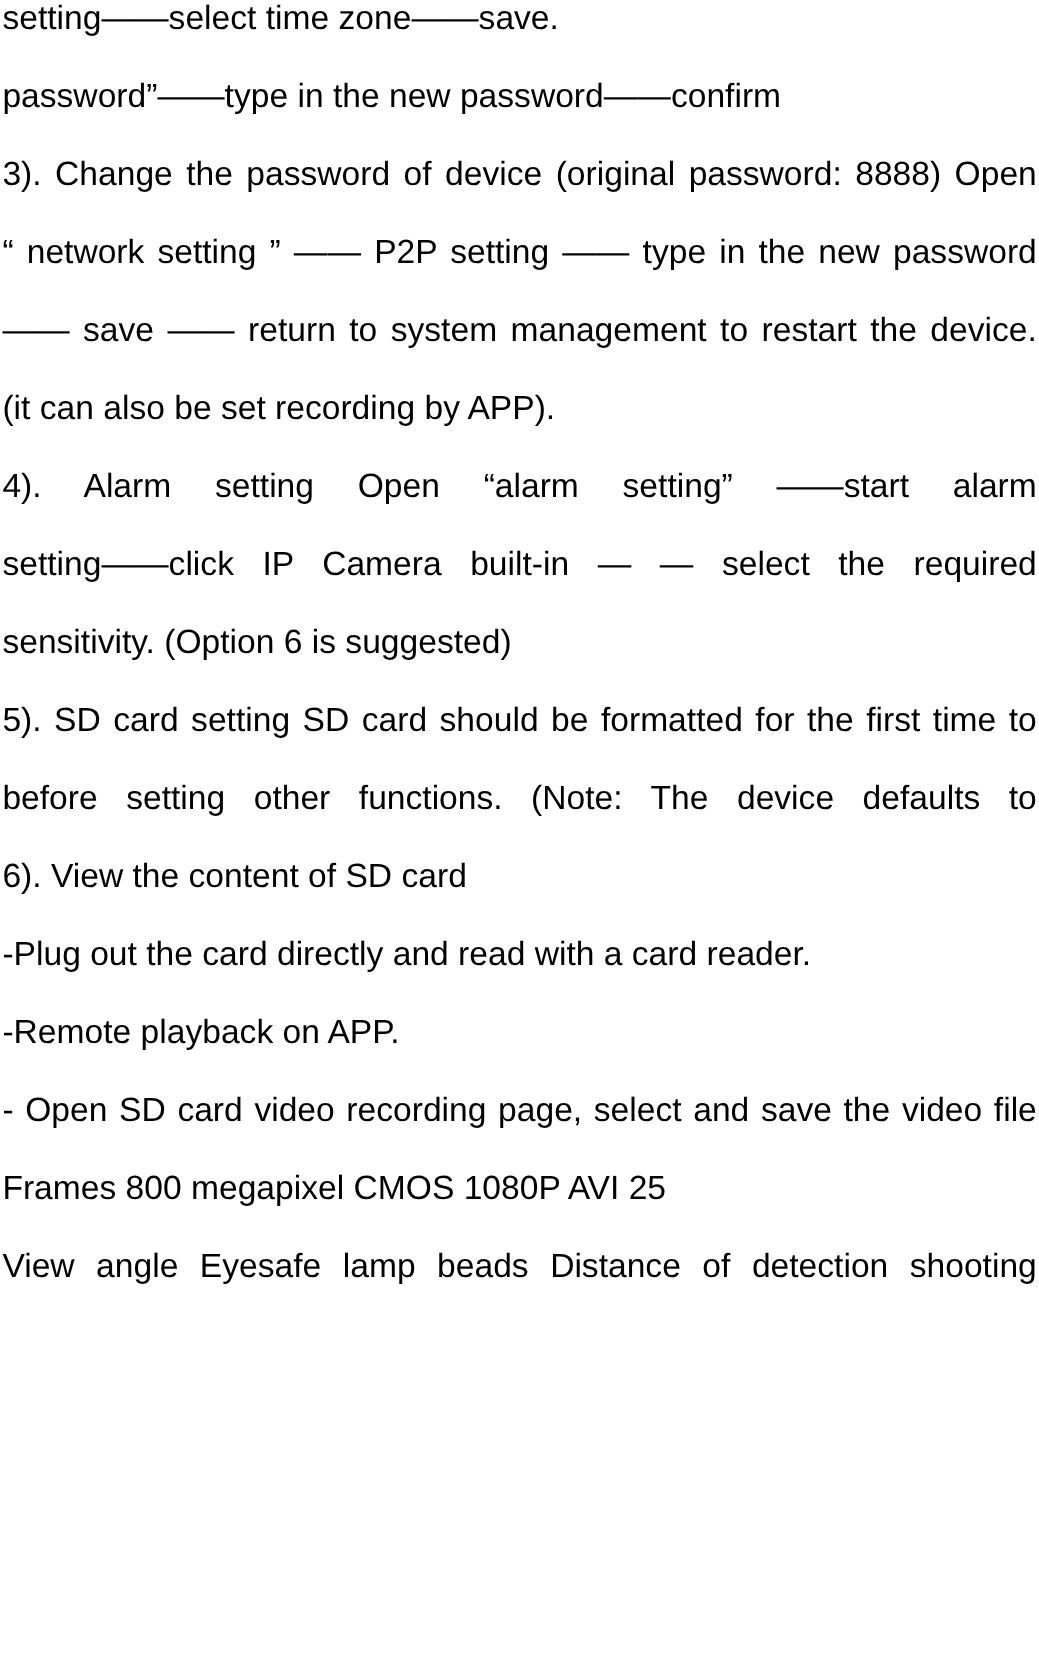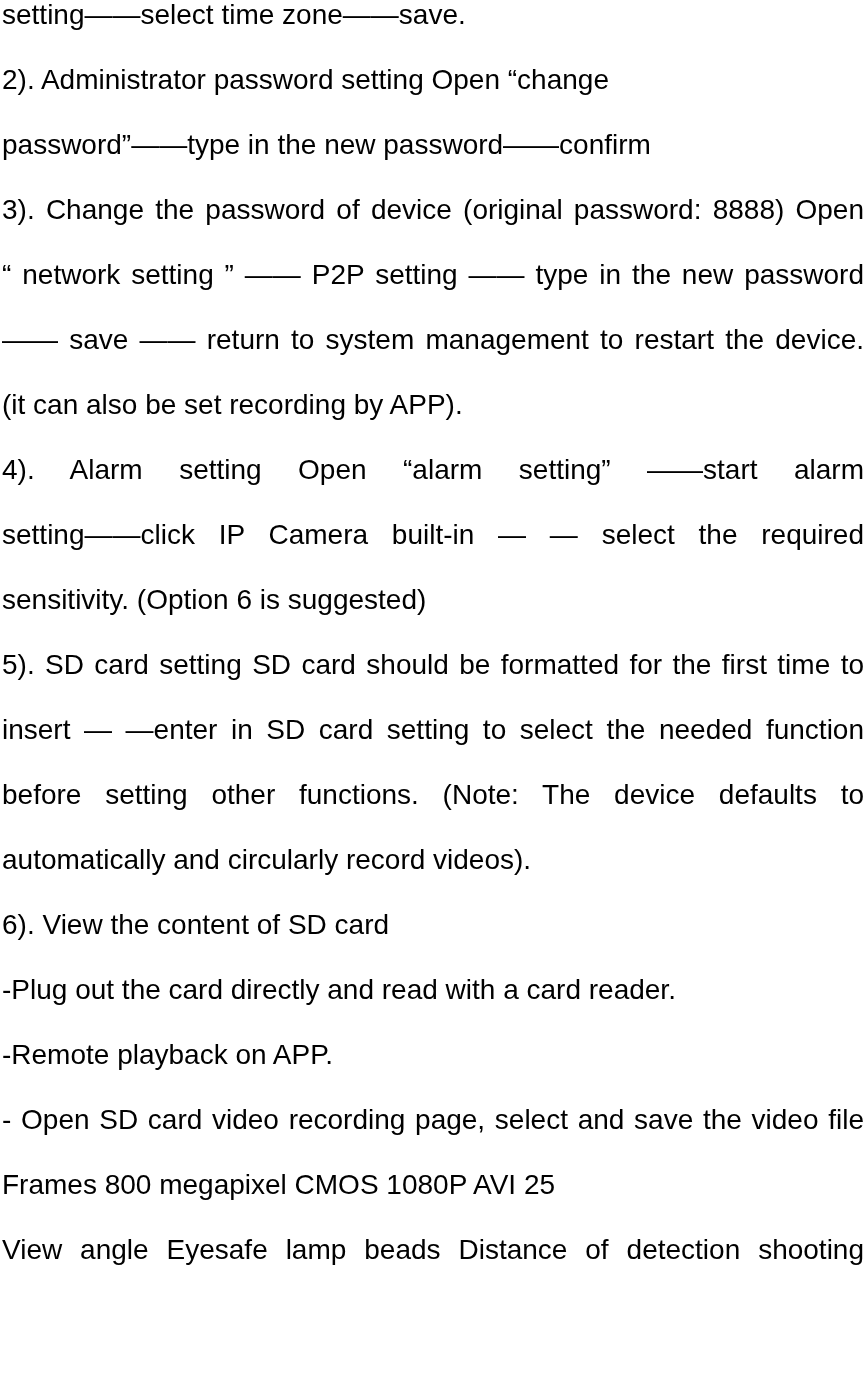--- a/index.html
+++ b/index.html
@@ -32,32 +32,29 @@
     white-space: normal;
     text-align: justify;
     text-align-last: justify;
   }
 </style>
 </head>
 <body>
 
 <div class="page">
   <div class="line">setting——select time zone——save.</div>
-  <div class="line">2). Administrator password setting Open “change</div>
   <div class="line">password”——type in the new password——confirm</div>
   <div class="line justify">3). Change the password of device (original password: 8888) Open</div>
   <div class="line justify">“ network setting ” —— P2P setting —— type in the new password</div>
   <div class="line justify">—— save —— return to system management to restart the device.</div>
   <div class="line">(it can also be set recording by APP).</div>
   <div class="line justify">4). Alarm setting Open “alarm setting” ——start alarm</div>
   <div class="line justify">setting——click IP Camera built-in — — select the required</div>
   <div class="line">sensitivity. (Option 6 is suggested)</div>
   <div class="line justify">5). SD card setting SD card should be formatted for the first time to</div>
-  <div class="line justify">insert — —enter in SD card setting to select the needed function</div>
   <div class="line justify">before setting other functions. (Note: The device defaults to</div>
-  <div class="line">automatically and circularly record videos).</div>
   <div class="line">6). View the content of SD card</div>
   <div class="line">-Plug out the card directly and read with a card reader.</div>
   <div class="line">-Remote playback on APP.</div>
   <div class="line justify">- Open SD card video recording page, select and save the video file</div>
   <div class="line">Frames 800 megapixel CMOS 1080P AVI 25</div>
   <div class="line justify">View angle Eyesafe lamp beads Distance of detection shooting</div>
 </div>
 
 </body></html>

